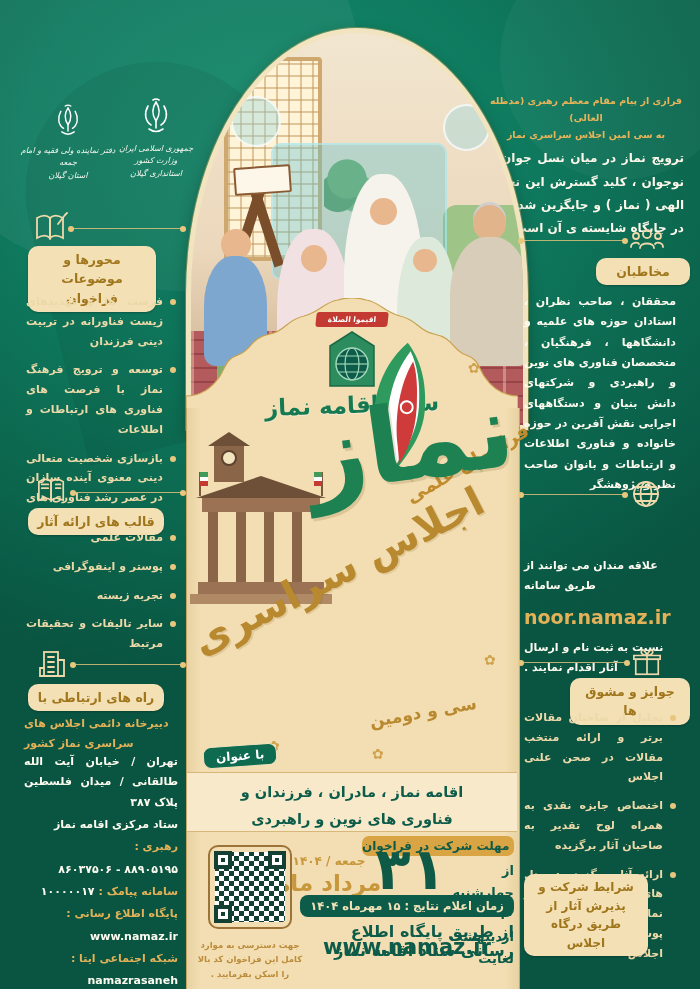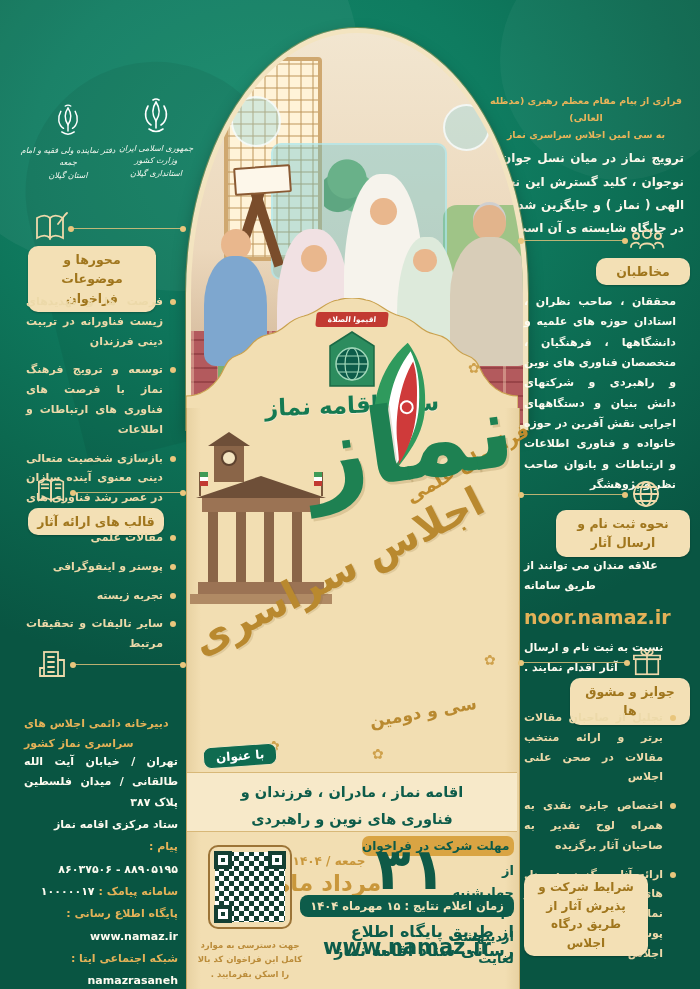--- a/index.html
+++ b/index.html
@@ -303,25 +303,26 @@
     <svg width="32" height="32" viewBox="0 0 32 32" fill="none" stroke="#efd9ab" stroke-width="1.8" stroke-linecap="round">
       <rect x="8" y="4" width="14" height="24"></rect>
       <path d="M22 12 H28 V28 H4 V20 H8"></path>
       <path d="M12 9 H18 M12 14 H18 M12 19 H18 M12 24 H18"></path>
     </svg>
   </div>
   <div class="conn" style="left:72px;top:664px;width:112px;">
       <span class="dot" style="right:-2px;"></span>
       <span class="dot" style="left:-2px;"></span>
     </div>
+  <div class="badge" style="left:28px;top:684px;width:120px;">راه های ارتباطی با</div>
   <div class="whitebody goldtext" style="left:24px;top:714px;width:154px;text-align:left;font-size:11px;">دبیرخانه دائمی اجلاس های سراسری نماز کشور</div>
   <div class="whitebody contact" style="left:24px;top:752px;width:154px;">
     <p>تهران / خیابان آیت الله طالقانی / میدان فلسطین پلاک ۳۸۷</p>
     <p>ستاد مرکزی اقامه نماز</p>
-    <p class="goldtext">پیام :</p>
+    <p class="goldtext">رهبری :</p>
     <p>۸۸۹۰۵۱۹۵ - ۸۶۰۳۷۵۰۶</p>
     <p><span class="goldtext">سامانه پیامک :</span> <span>۱۰۰۰۰۰۱۷</span></p>
     <p class="goldtext">پایگاه اطلاع رسانی :</p>
     <p class="ltr" style="text-align:right;">www.namaz.ir</p>
     <p class="goldtext">شبکه اجتماعی ایتا :</p>
     <p class="ltr" style="text-align:right;">namazrasaneh</p>
   </div>
 
   <div class="icon-box" style="left:630px;top:226px;">
     <svg width="34" height="30" viewBox="0 0 34 30" fill="none" stroke="#efd9ab" stroke-width="1.8" stroke-linecap="round">
@@ -344,21 +345,20 @@
     <svg width="32" height="32" viewBox="0 0 32 32" fill="none" stroke="#efd9ab" stroke-width="1.8" stroke-linecap="round">
       <circle cx="16" cy="16" r="12"></circle>
         <ellipse cx="16" cy="16" rx="5.5" ry="12"></ellipse>
       <path d="M4 16 H28 M6 9 H26 M6 23 H26"></path>
     </svg>
   </div>
   <div class="conn" style="left:520px;top:494px;width:106px;">
       <span class="dot" style="right:-2px;"></span>
       <span class="dot" style="left:-2px;"></span>
     </div>
-  <div class="badge" style="left:556px;top:510px;width:118px;">نحوه ثبت نام و ارسال آثار</div>
   <div class="whitebody" style="left:524px;top:556px;width:152px;text-align:left;">
     <span>علاقه مندان می توانند از طریق سامانه</span>
     <div class="ltr goldtext" style="font-size:19px;margin:3px 0;">noor.namaz.ir</div>
     <span>نسبت به ثبت نام و ارسال آثار اقدام نمایند .</span>
   </div>
 
   <div class="icon-box" style="left:632px;top:648px;">
     <svg width="30" height="30" viewBox="0 0 32 32" fill="none" stroke="#efd9ab" stroke-width="1.8" stroke-linecap="round">
       <rect x="4" y="12" width="24" height="16"></rect>
         <path d="M2 8 H30 V12 H2 Z"></path>

